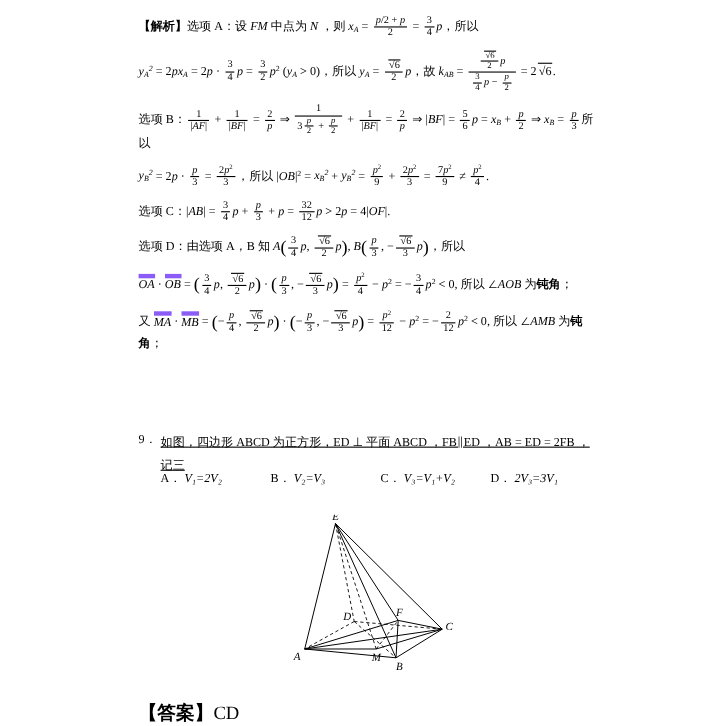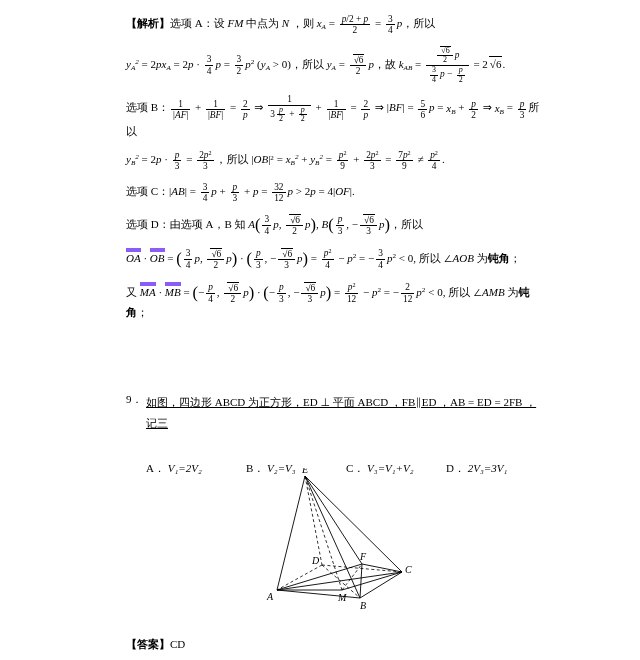--- a/index.html
+++ b/index.html
@@ -88,40 +88,40 @@
     left: 146px;
     top: 392px;
     width: 400px;
     font-size: 11px;
     line-height: 1.9;
     text-decoration: underline;
   }
   .opts {
     position: absolute;
     left: 146px;
-    top: 461px;
+    top: 427px;
     width: 400px;
     font-size: 11px;
     display: flex;
   }
   .opts .opt {
     width: 25%;
   }
   .figure {
     position: absolute;
     left: 250px;
     top: 468px;
     width: 180px;
     height: 145px;
   }
   .answer {
     position: absolute;
     left: 126px;
     top: 637px;
-    font-size: 11px;
+    font-size: 17px;
   }
   .lbl { font-style: italic; font-size: 10px; }
 </style>
 </head>
 <body>
 
 <div class="page">
 
   <div class="content">
 

